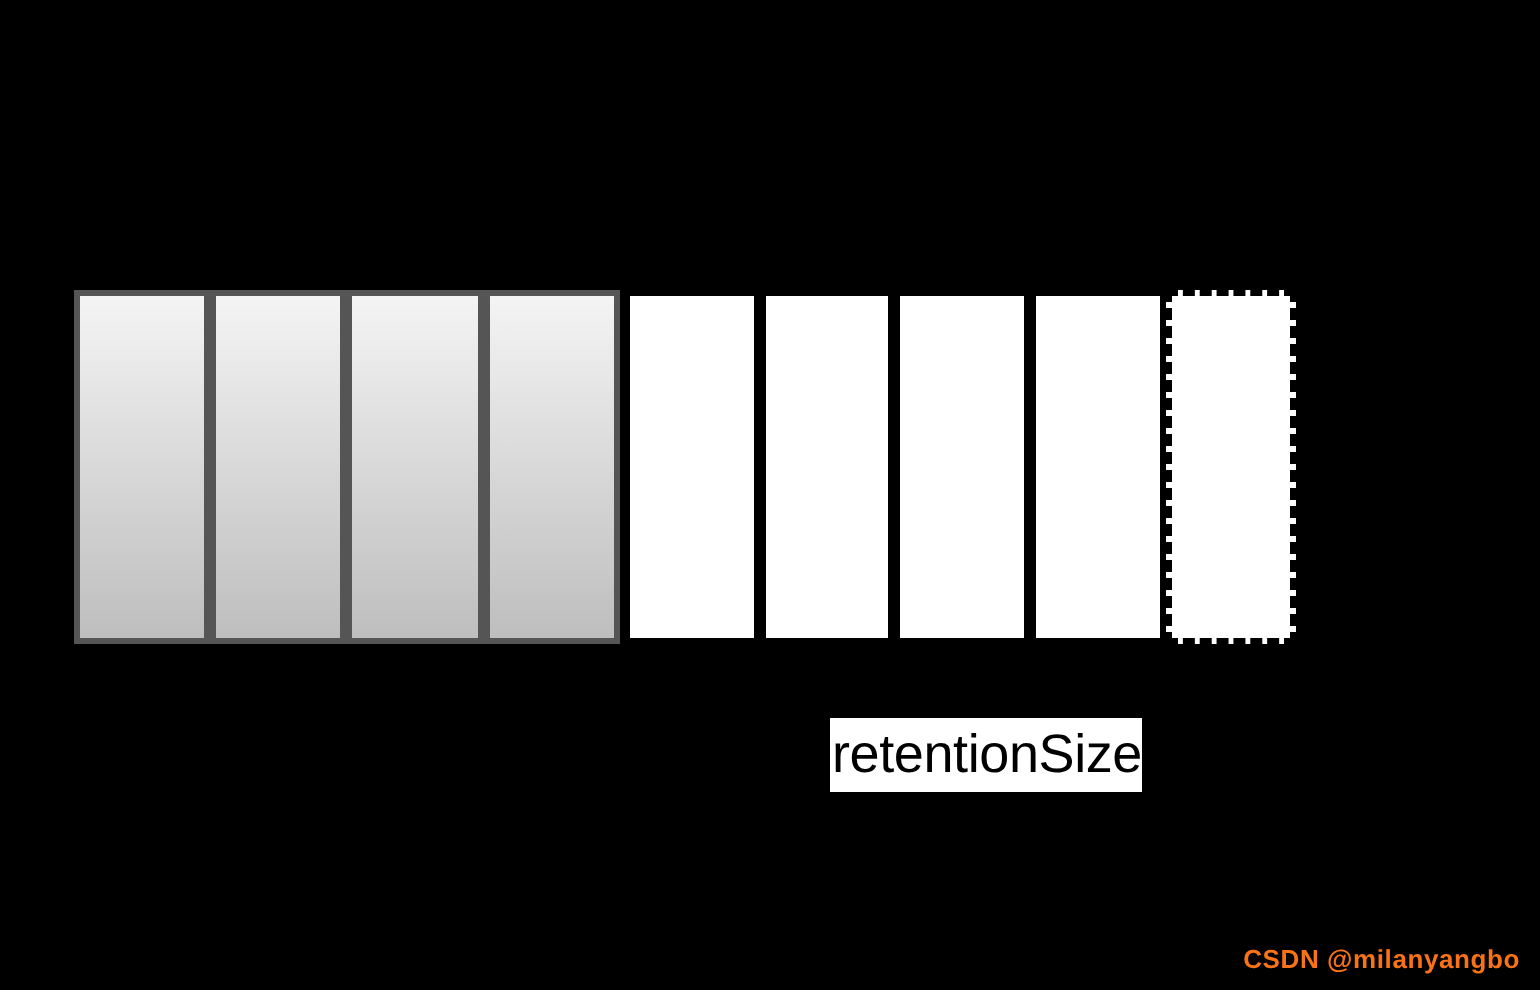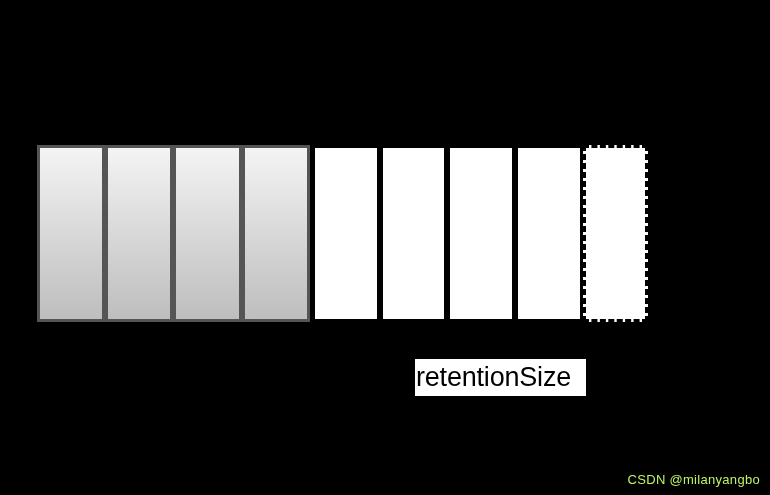--- a/index.html
+++ b/index.html
@@ -53,41 +53,42 @@
   .seg-dashed {
     background: #ffffff;
     border: 3px dashed #000000;
   }
 
   
   .retention-label {
     position: absolute;
     left: 415px;
     top: 359px;
-    width: 171px;
+    width: 156px;
     height: 37px;
     background: #ffffff;
     color: #000000;
     font-size: 27px;
     line-height: 37px;
     letter-spacing: -0.2px;
     white-space: nowrap;
     overflow: hidden;
     text-indent: 1px;
   }
 
   
   .watermark {
     position: absolute;
     right: 10px;
     bottom: 8px;
-    color: #bef264;
+    color: #f97316;
     font-size: 13px;
     letter-spacing: 0.3px;
     white-space: nowrap;
+    font-weight: bold;
   }
 </style>
 </head>
 <body>
 
 <div id="canvas">
 
   <div class="segment-strip">
 
     <div class="seg seg-filled" style="left:0px;width:68px;"></div>

